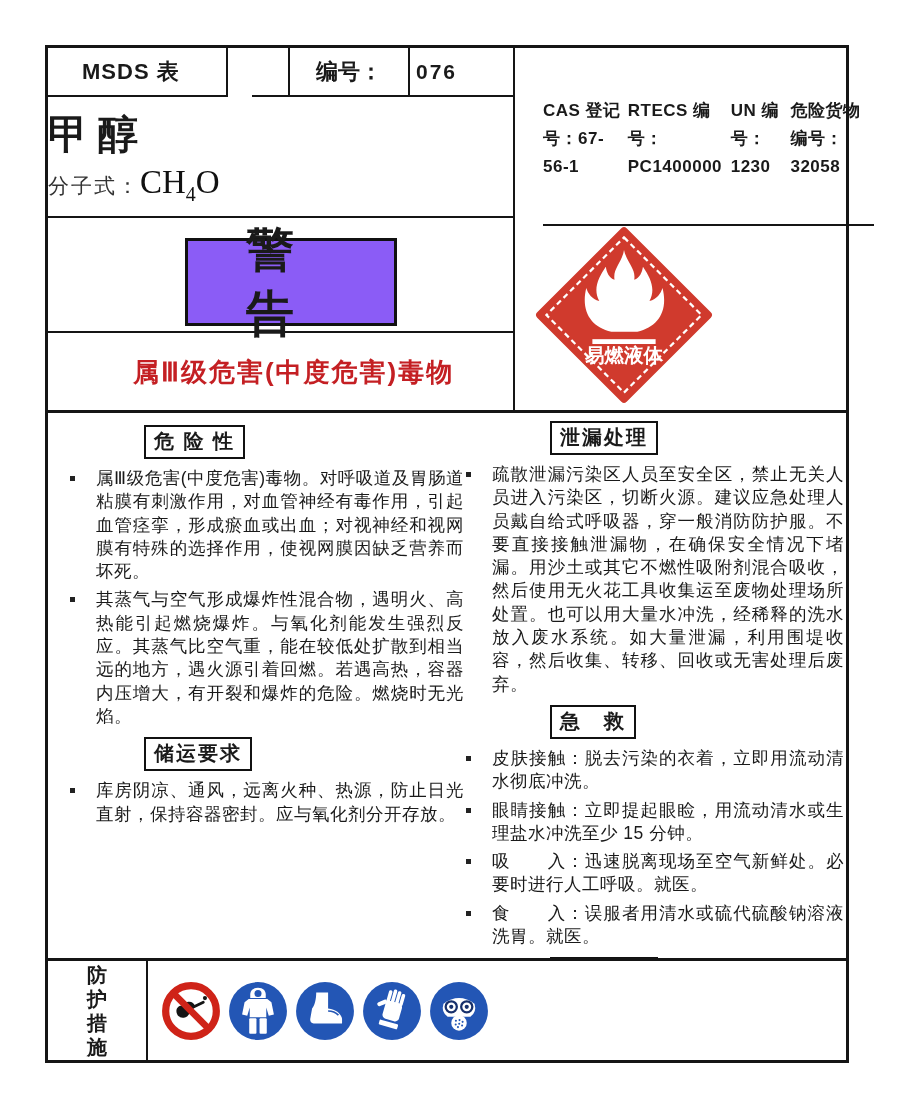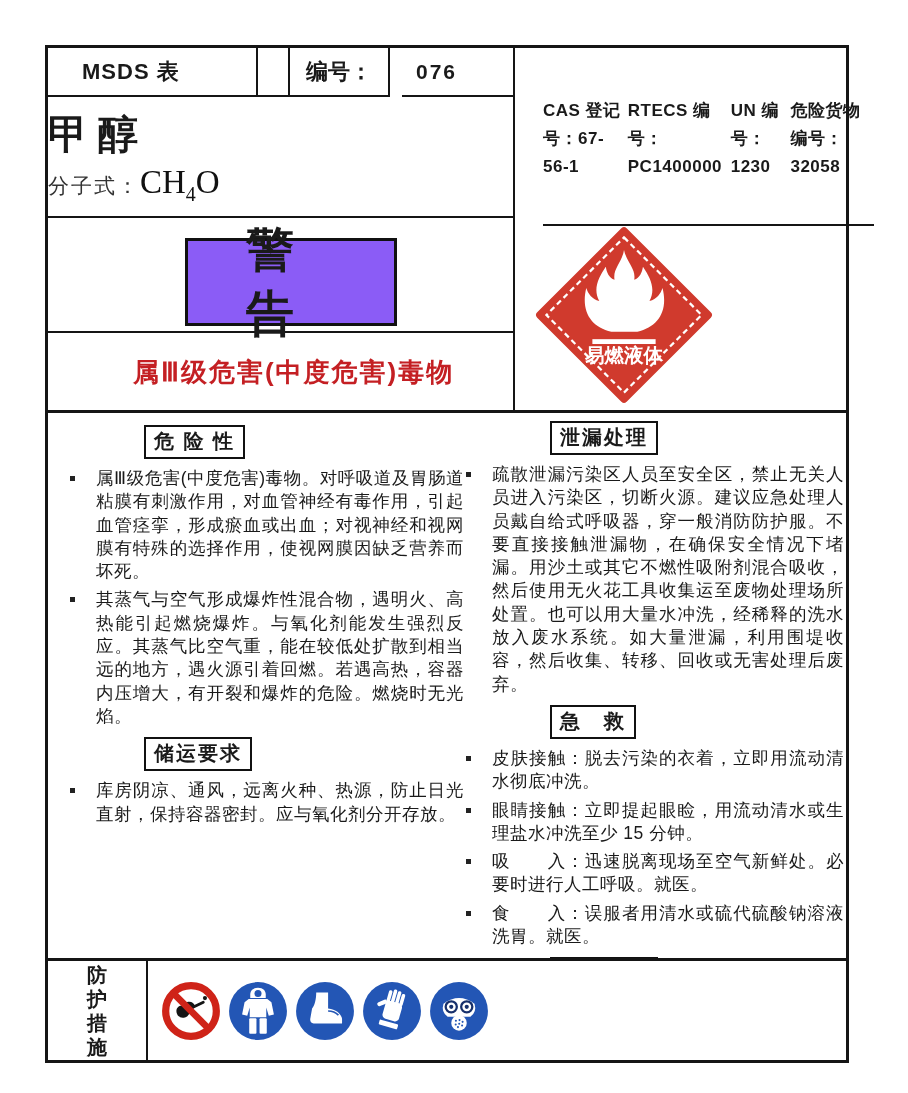--- a/index.html
+++ b/index.html
@@ -9,24 +9,24 @@
     -webkit-font-smoothing:antialiased;
   }
   .sheet {
     position:absolute; left:45px; top:45px; width:804px; height:1018px;
     border:3px solid #151515; box-sizing:border-box; background:#fff;
   }
   .abs { position:absolute; box-sizing:border-box; }
 
   
   .cell { border-color:#151515; }
-  .msds-cell   { left:0;   top:0; width:210px; height:49px; border-right:2px solid #151515; border-bottom:2px solid #151515;
+  .msds-cell   { left:0;   top:0; width:180px; height:49px; border-right:2px solid #151515; border-bottom:2px solid #151515;
                  display:flex; align-items:center; padding-left:34px; font-weight:bold; font-size:22px; letter-spacing:1px; }
   .gap-cell    { left:204px; top:0; width:38px;  height:49px; border-right:2px solid #151515; border-bottom:2px solid #151515; }
-  .no-label-cell { left:242px; top:0; width:100px; height:49px; border-right:2px solid #151515; border-bottom:2px solid #151515;
+  .no-label-cell { left:242px; top:0; width:120px; height:49px; border-right:2px solid #151515; border-bottom:2px solid #151515;
                  display:flex; align-items:center; justify-content:center; font-weight:bold; font-size:22px; }
   .no-value-cell { left:354px; top:0; width:111px; height:49px; border-bottom:2px solid #151515;
                  display:flex; align-items:center; padding-left:14px; font-weight:bold; font-size:21px; letter-spacing:2px; }
 
   
   .title-row { left:0; top:49px; width:465px; height:121px; border-bottom:2px solid #151515; text-align:left; }
   .chem-name { margin-top:10px; font-size:40px; font-weight:bold; letter-spacing:10px; }
   .formula-line { margin-top:2px; font-size:21px; color:#333; letter-spacing:2px; }
   .formula { font-family:"Liberation Serif", serif; font-size:33px; color:#111; letter-spacing:0; }
   .formula sub { font-size:20px; }

